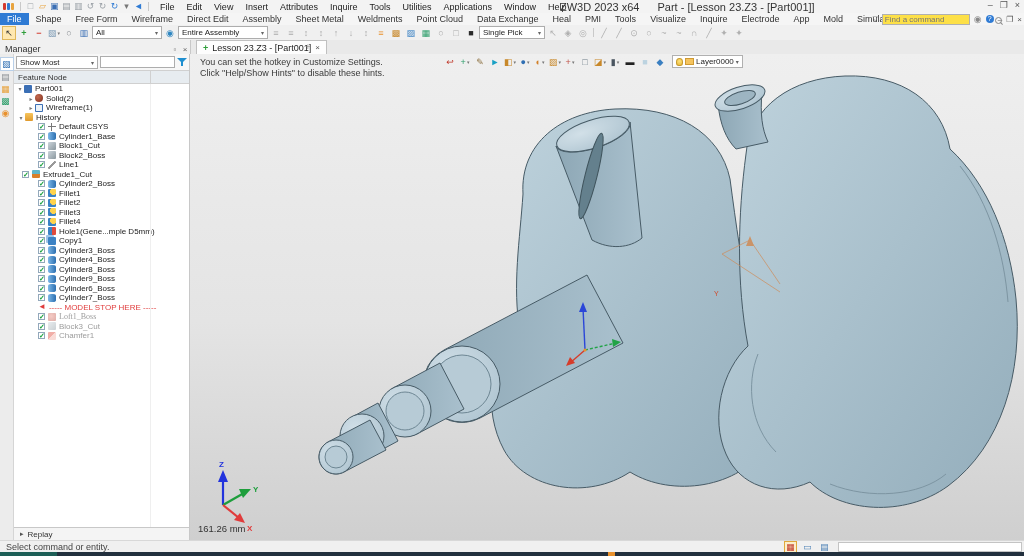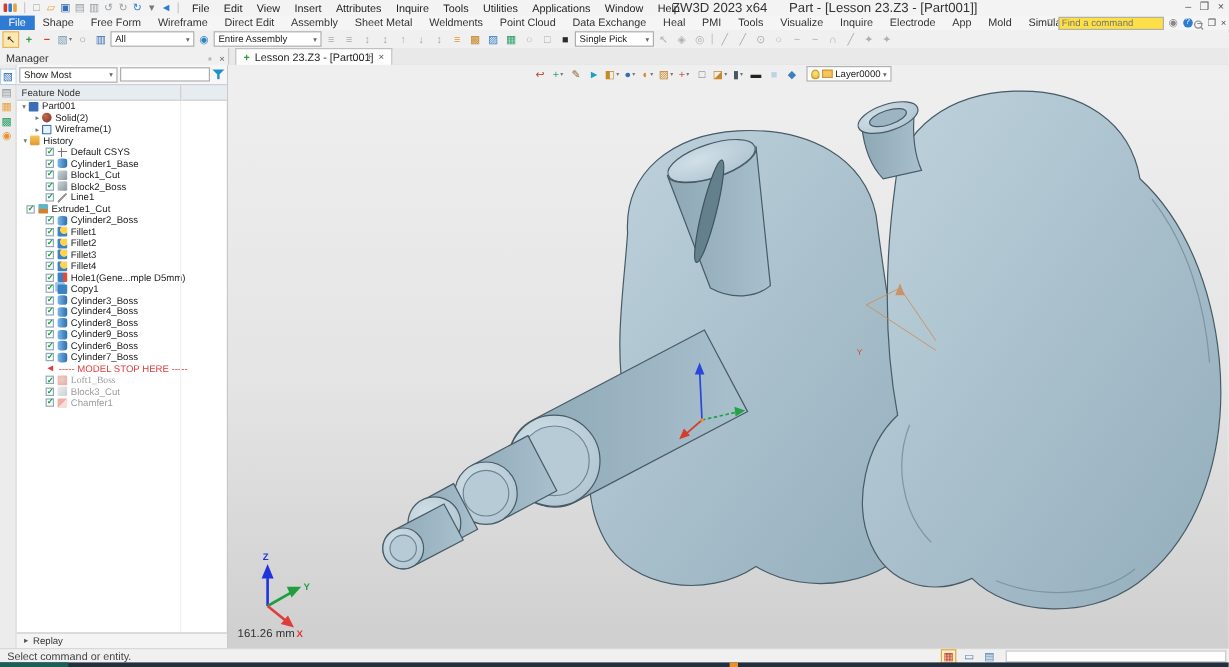--- a/index.html
+++ b/index.html
@@ -609,20 +609,24 @@
       <line x1="33" y1="451" x2="54" y2="439" stroke="#1e9e3c"></line>
       <path d="M 61,435 L 49,435 L 53,444 Z" fill="#1e9e3c" stroke="none"></path>
       <line x1="33" y1="451" x2="49" y2="464" stroke="#e03c3c"></line>
       <path d="M 55,469 L 44,466 L 50,459 Z" fill="#e03c3c" stroke="none"></path>
     </g>
     <text x="29" y="413" font-size="8" font-weight="bold" fill="#2233dd">Z</text>
     <text x="63" y="438" font-size="8" font-weight="bold" fill="#1e9e3c">Y</text>
     <text x="57" y="477" font-size="8" font-weight="bold" fill="#e03c3c">X</text>
   </svg>
 
+  <div class="hint">
+    <div>You can set the hotkey in Customize Settings.</div>
+    <div>Click "Help/Show Hints" to disable these hints.</div>
+  </div>
 
   <div class="vtb">
     <span style="display:flex;gap:1px">
 
     <span class="tbi" style="color: rgb(192, 57, 43);">↩</span>
         <span class="tbi caret" style="color: rgb(46, 158, 107);">+</span>
         <span class="tbi" style="color: rgb(138, 109, 59);">✎</span>
         <span class="tbi" style="color: rgb(24, 160, 196);">►</span>
         <span class="tbi caret" style="color: rgb(200, 136, 42);">◧</span>
         <span class="tbi caret" style="color: rgb(47, 111, 179);">●</span>

